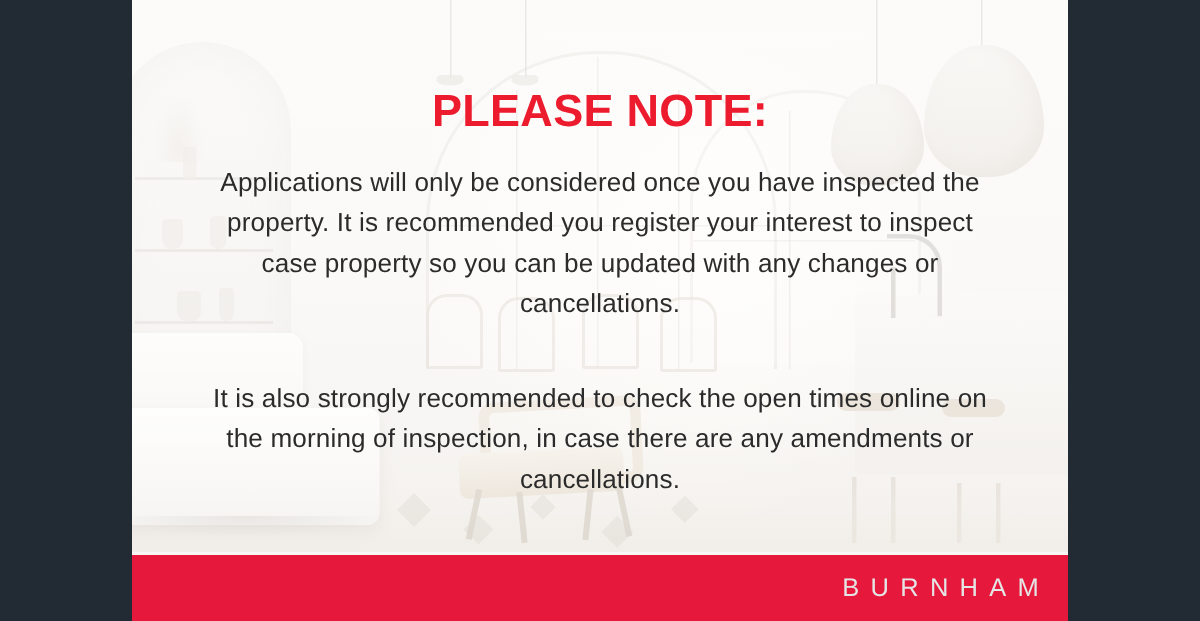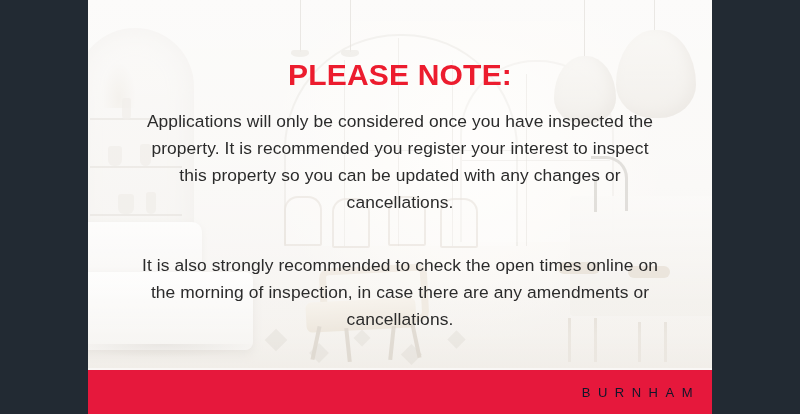--- a/index.html
+++ b/index.html
@@ -288,24 +288,24 @@
     background: #e6183c;
     z-index: 4;
     display: flex;
     align-items: center;
     justify-content: flex-end;
     padding-right: 12px;
     box-sizing: border-box;
   }
   .brand {
     font-family: "Liberation Sans", sans-serif;
-    font-size: 13px;
+    font-size: 17px;
     font-weight: 400;
     letter-spacing: 7.5px;
-    color: #0f172a;
+    color: #e5e5e5;
     padding-left: 8px;
   }
   
   .band-top-line {
     position: absolute;
     left: 0; right: 0; bottom: 44px;
     height: 2px;
     background: rgba(255,255,255,0.55);
     z-index: 4;
   }
@@ -386,21 +386,21 @@
       <div class="chair-leg" style="left:226px; top:326px; transform:rotate(12deg);"></div>
       <div class="chair-leg" style="left:258px; top:328px; transform:rotate(-6deg);"></div>
       <div class="chair-leg" style="left:302px; top:326px; transform:rotate(6deg);"></div>
       <div class="chair-leg" style="left:326px; top:324px; transform:rotate(-12deg);"></div>
 
       <div class="veil"></div>
     </div>
 
     <div class="content">
       <h1 class="please-note">PLEASE NOTE:</h1>
-      <p class="body-copy first">Applications will only be considered once you have inspected the property. It is recommended you register your interest to inspect this property so you can be updated with any changes or cancellations.</p>
+      <p class="body-copy first">Applications will only be considered once you have inspected the property. It is recommended you register your interest to inspect case property so you can be updated with any changes or cancellations.</p>
       <p class="body-copy second">It is also strongly recommended to check the open times online on the morning of inspection, in case there are any amendments or cancellations.</p>
     </div>
 
     <div class="band-top-line"></div>
     <div class="footer-band">
       <span class="brand">BURNHAM</span>
     </div>
 
   </div>
 </div>

